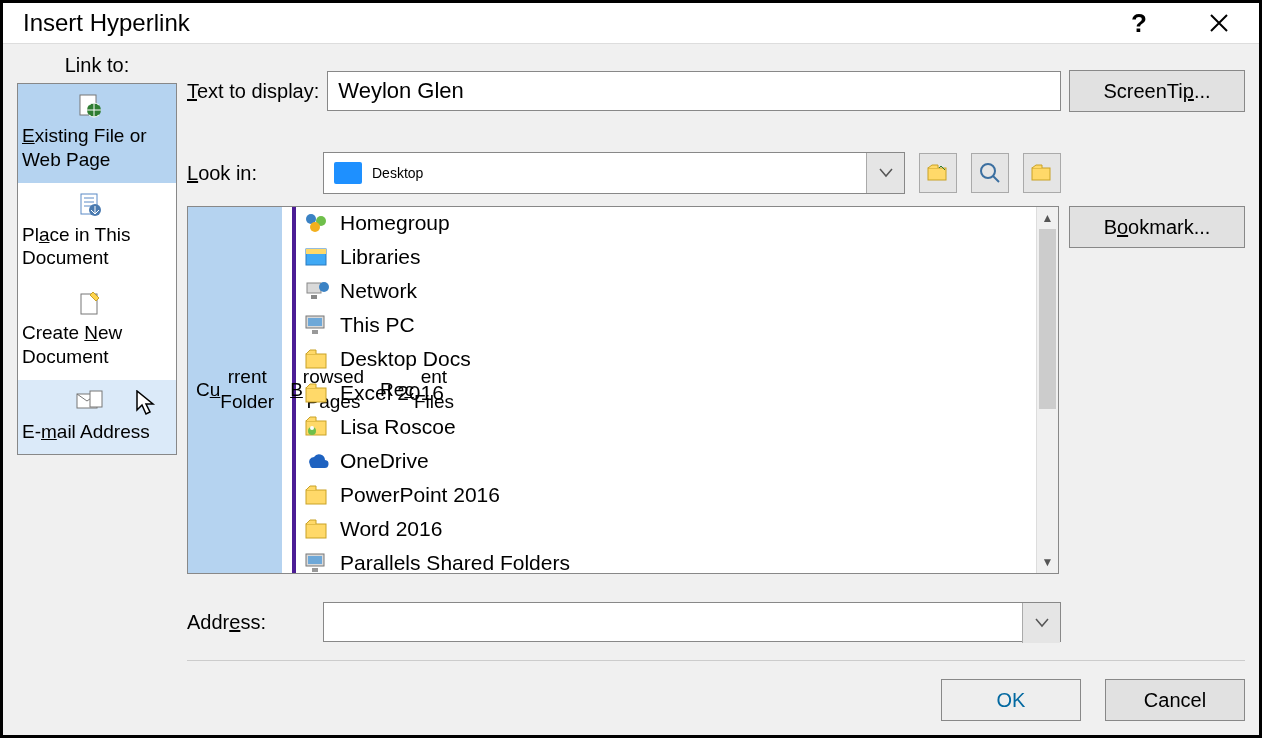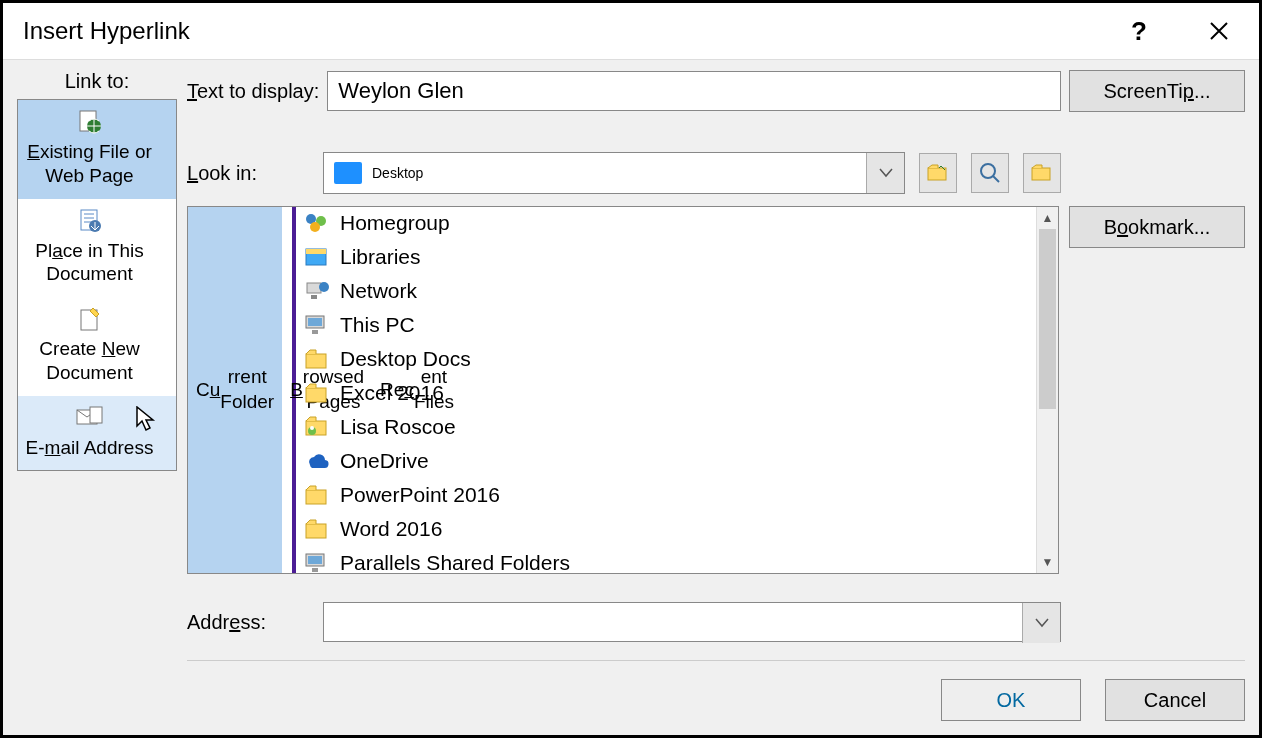--- a/index.html
+++ b/index.html
@@ -6,27 +6,27 @@
 body { font-family: "Segoe UI", Arial, sans-serif; font-size: 18px; background: #fff; }
 .dialog { width: 1262px; height: 738px; border: 3px solid #000; background: #f0f0f0; display: flex; flex-direction: column; }
 .titlebar { height: 70px; background: #fff; display: flex; align-items: center; padding: 0 20px; border-bottom: 1px solid #ddd; }
 .titlebar-title { font-size: 24px; color: #000; flex: 1; }
 .titlebar-btn { width: 40px; height: 40px; display: flex; align-items: center; justify-content: center; font-size: 26px; cursor: pointer; }
 .titlebar-help { margin-right: 40px; font-weight: bold; }
 .body { flex: 1; display: flex; padding: 10px 14px 14px 14px; gap: 10px; }
 .leftcol { width: 160px; display: flex; flex-direction: column; align-items: center; }
 .linkto-label { font-size: 20px; margin-bottom: 6px; }
 .linkto-box { width: 160px; border: 1px solid #888; background: #fff; display: flex; flex-direction: column; }
-.linkto-item { padding: 8px 19px 10px 4px; text-align: center; cursor: pointer; border-bottom: 1px solid transparent; }
+.linkto-item { padding: 8px 19px 10px 4px; text-align: left; cursor: pointer; border-bottom: 1px solid transparent; }
 .linkto-item.selected { background: #b5d3f0; }
 .linkto-item.hover { background: #dbeaf9; }
 .linkto-icon { width: 28px; height: 28px; margin: 0 auto 4px auto; display: flex; align-items: center; justify-content: center; }
 .linkto-text { font-size: 19px; line-height: 1.25; }
 .midcol { flex: 1; display: flex; flex-direction: column; gap: 12px; }
-.row { display: flex; align-items: center; gap: 8px; }
+.row { display: flex; align-items: center; gap: 8px; margin-top: 16px; }
 .label { font-size: 20px; white-space: nowrap; }
 .underline { text-decoration: underline; }
 .text-input { flex: 1; height: 40px; border: 1px solid #888; background: #fff; padding: 0 10px; font-size: 22px; font-family: inherit; }
 .lookin-row { display: flex; align-items: center; gap: 8px; }
 .lookin-combo { flex: 1; height: 42px; border: 1px solid #888; background: #fff; display: flex; align-items: center; }
 .lookin-icon { width: 28px; height: 22px; background: #1e90ff; margin: 0 10px; border-radius: 2px; }
 .lookin-text { flex: 1; font-size: 14px; }
 .combo-arrow { width: 38px; height: 40px; background: #e5e5e5; border-left: 1px solid #aaa; display: flex; align-items: center; justify-content: center; }
 .icon-btn { width: 38px; height: 40px; border: 1px solid #aaa; background: #e5e5e5; display: flex; align-items: center; justify-content: center; cursor: pointer; margin-left: 6px; }
 .browse-area { display: flex; border: 1px solid #888; background: #fff; height: 368px; }

